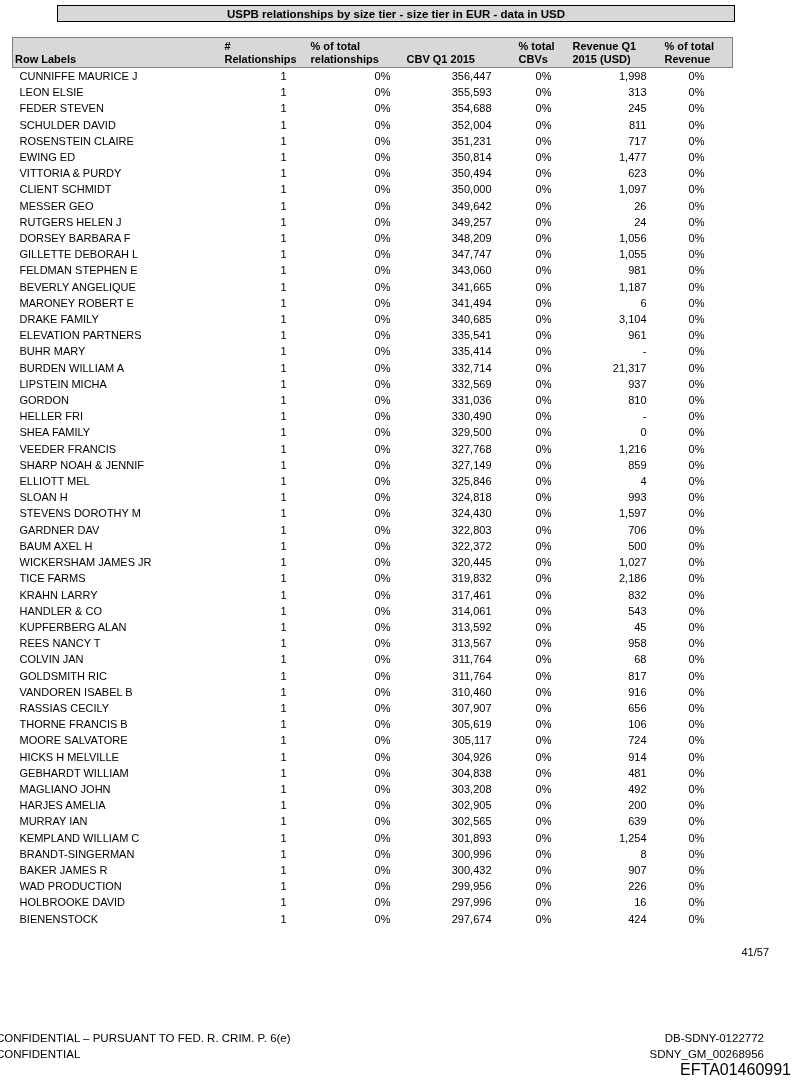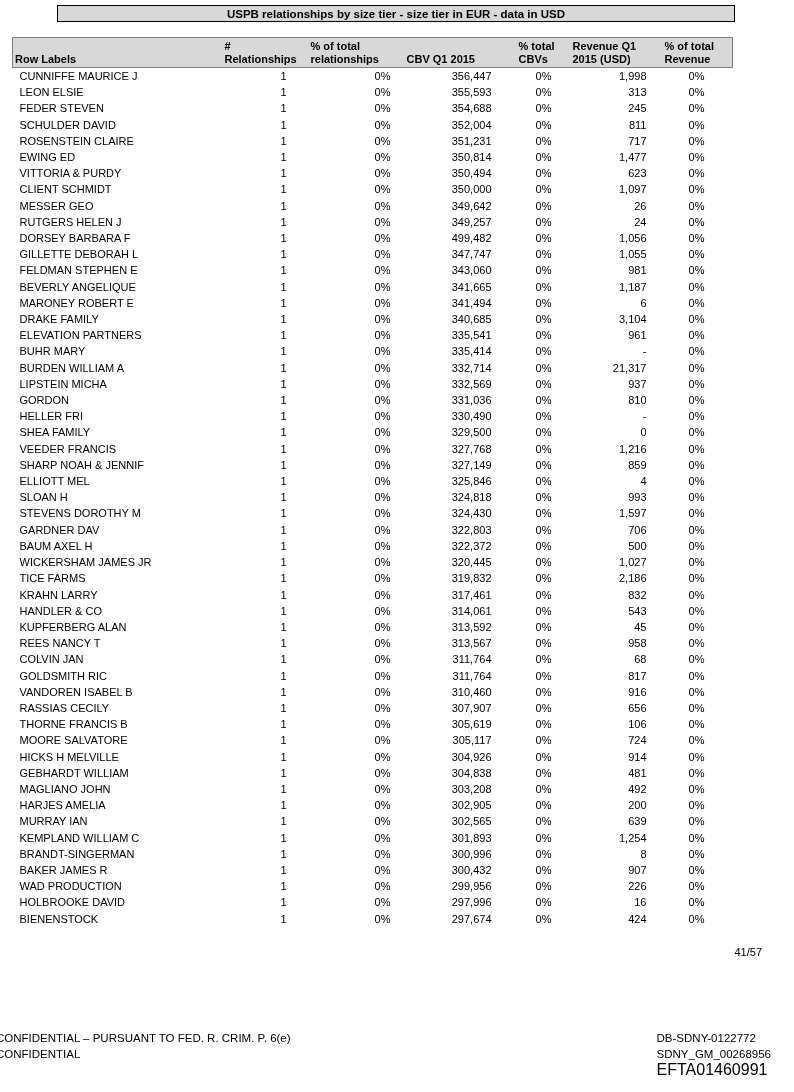--- a/index.html
+++ b/index.html
@@ -57,34 +57,34 @@
   tbody td.label { text-align:left; padding-left:7px; }
   tbody td.num   { text-align:right; }
   tbody td.col-1 { padding-right:16px; }
   tbody td.col-2 { padding-right:12px; }
   tbody td.col-3 { padding-right:9px; }
   tbody td.col-4 { padding-right:7px; }
   tbody td.col-5 { padding-right:10px; }
   tbody td.col-6 { padding-right:28px; }
 
   .page-number {
-    position:absolute; top:946px; right:64px;
+    position:absolute; top:946px; right:57px;
     font-size:11px;
     margin-left:20px;
   }
 
   .footer-left {
     position:absolute; top:1031px; left:-4px;
     font-size:11.5px; line-height:15.5px;
     white-space:nowrap;
   }
   .footer-right {
-    position:absolute; top:1031px; right:55px;
+    position:absolute; top:1031px; right:62px;
     font-size:11.5px; line-height:15.5px;
-    text-align:left; white-space:nowrap;
+    text-align:right; white-space:nowrap;
   }
   .footer-right .efta {
     font-size:16px; line-height:15px; margin-right:-27px;
   }
 </style>
 </head>
 <body>
 
 <div class="page">
 
@@ -218,21 +218,21 @@
           <td class="col-2 num">0%</td>
           <td class="col-3 num">349,257</td>
           <td class="col-4 num">0%</td>
           <td class="col-5 num">24</td>
           <td class="col-6 num">0%</td>
         </tr>
         <tr>
           <td class="col-0 label">DORSEY BARBARA F</td>
           <td class="col-1 num">1</td>
           <td class="col-2 num">0%</td>
-          <td class="col-3 num">499,482</td>
+          <td class="col-3 num">348,209</td>
           <td class="col-4 num">0%</td>
           <td class="col-5 num">1,056</td>
           <td class="col-6 num">0%</td>
         </tr>
         <tr>
           <td class="col-0 label">GILLETTE DEBORAH L</td>
           <td class="col-1 num">1</td>
           <td class="col-2 num">0%</td>
           <td class="col-3 num">347,747</td>
           <td class="col-4 num">0%</td>

